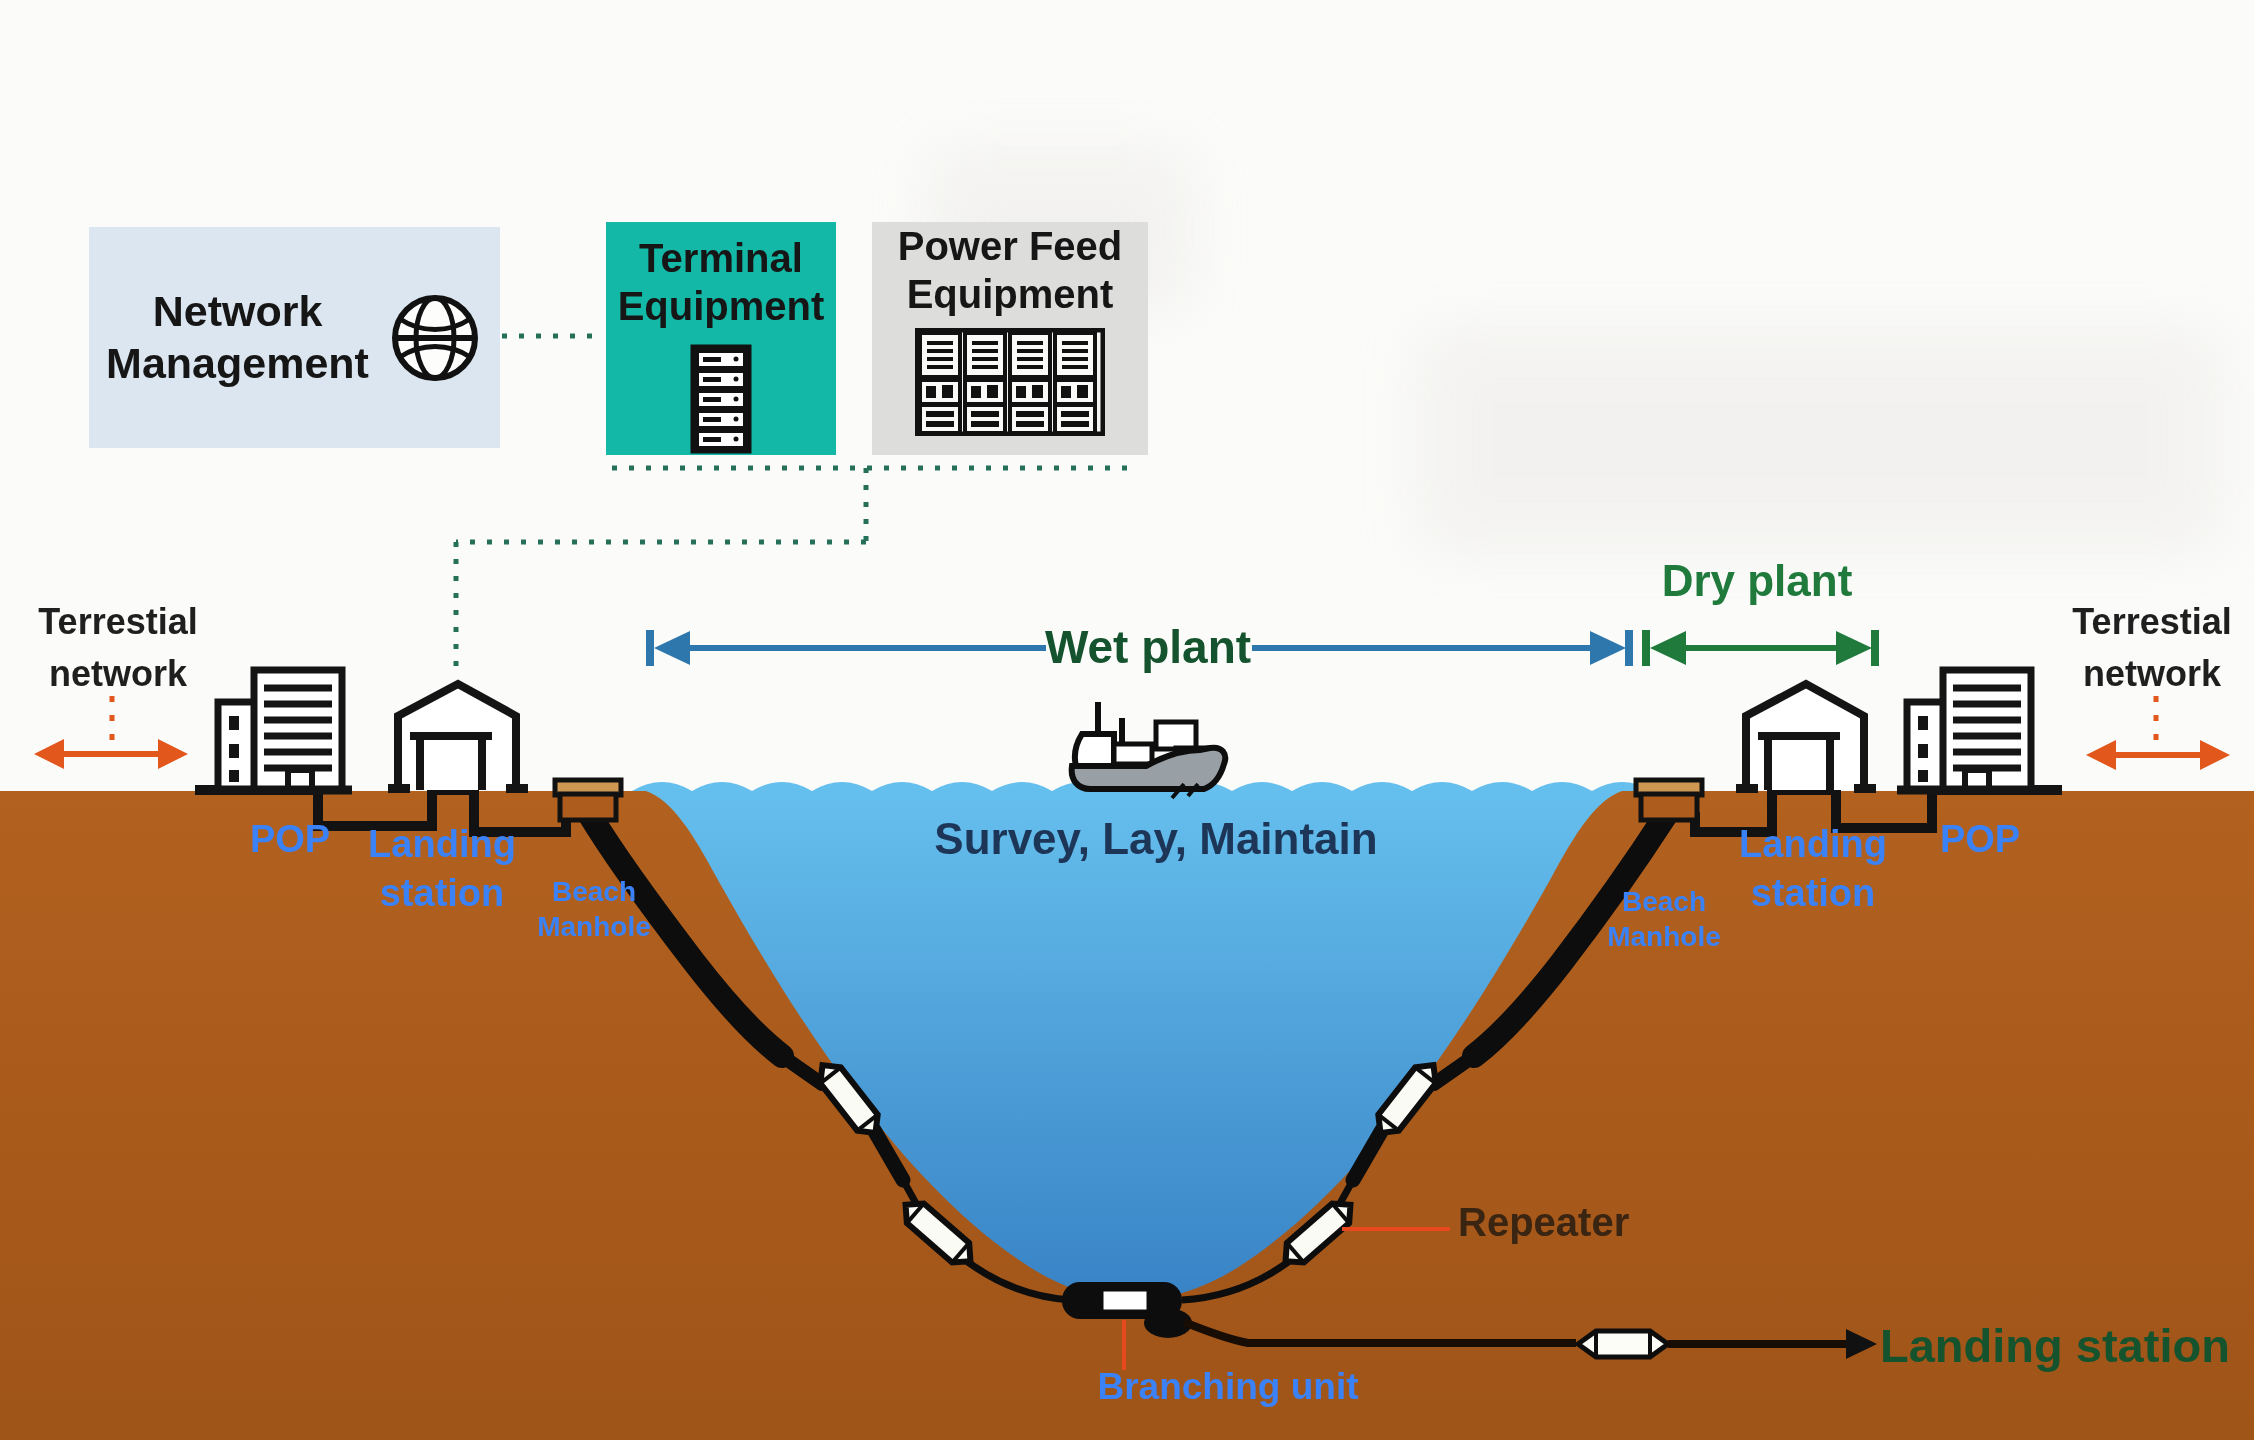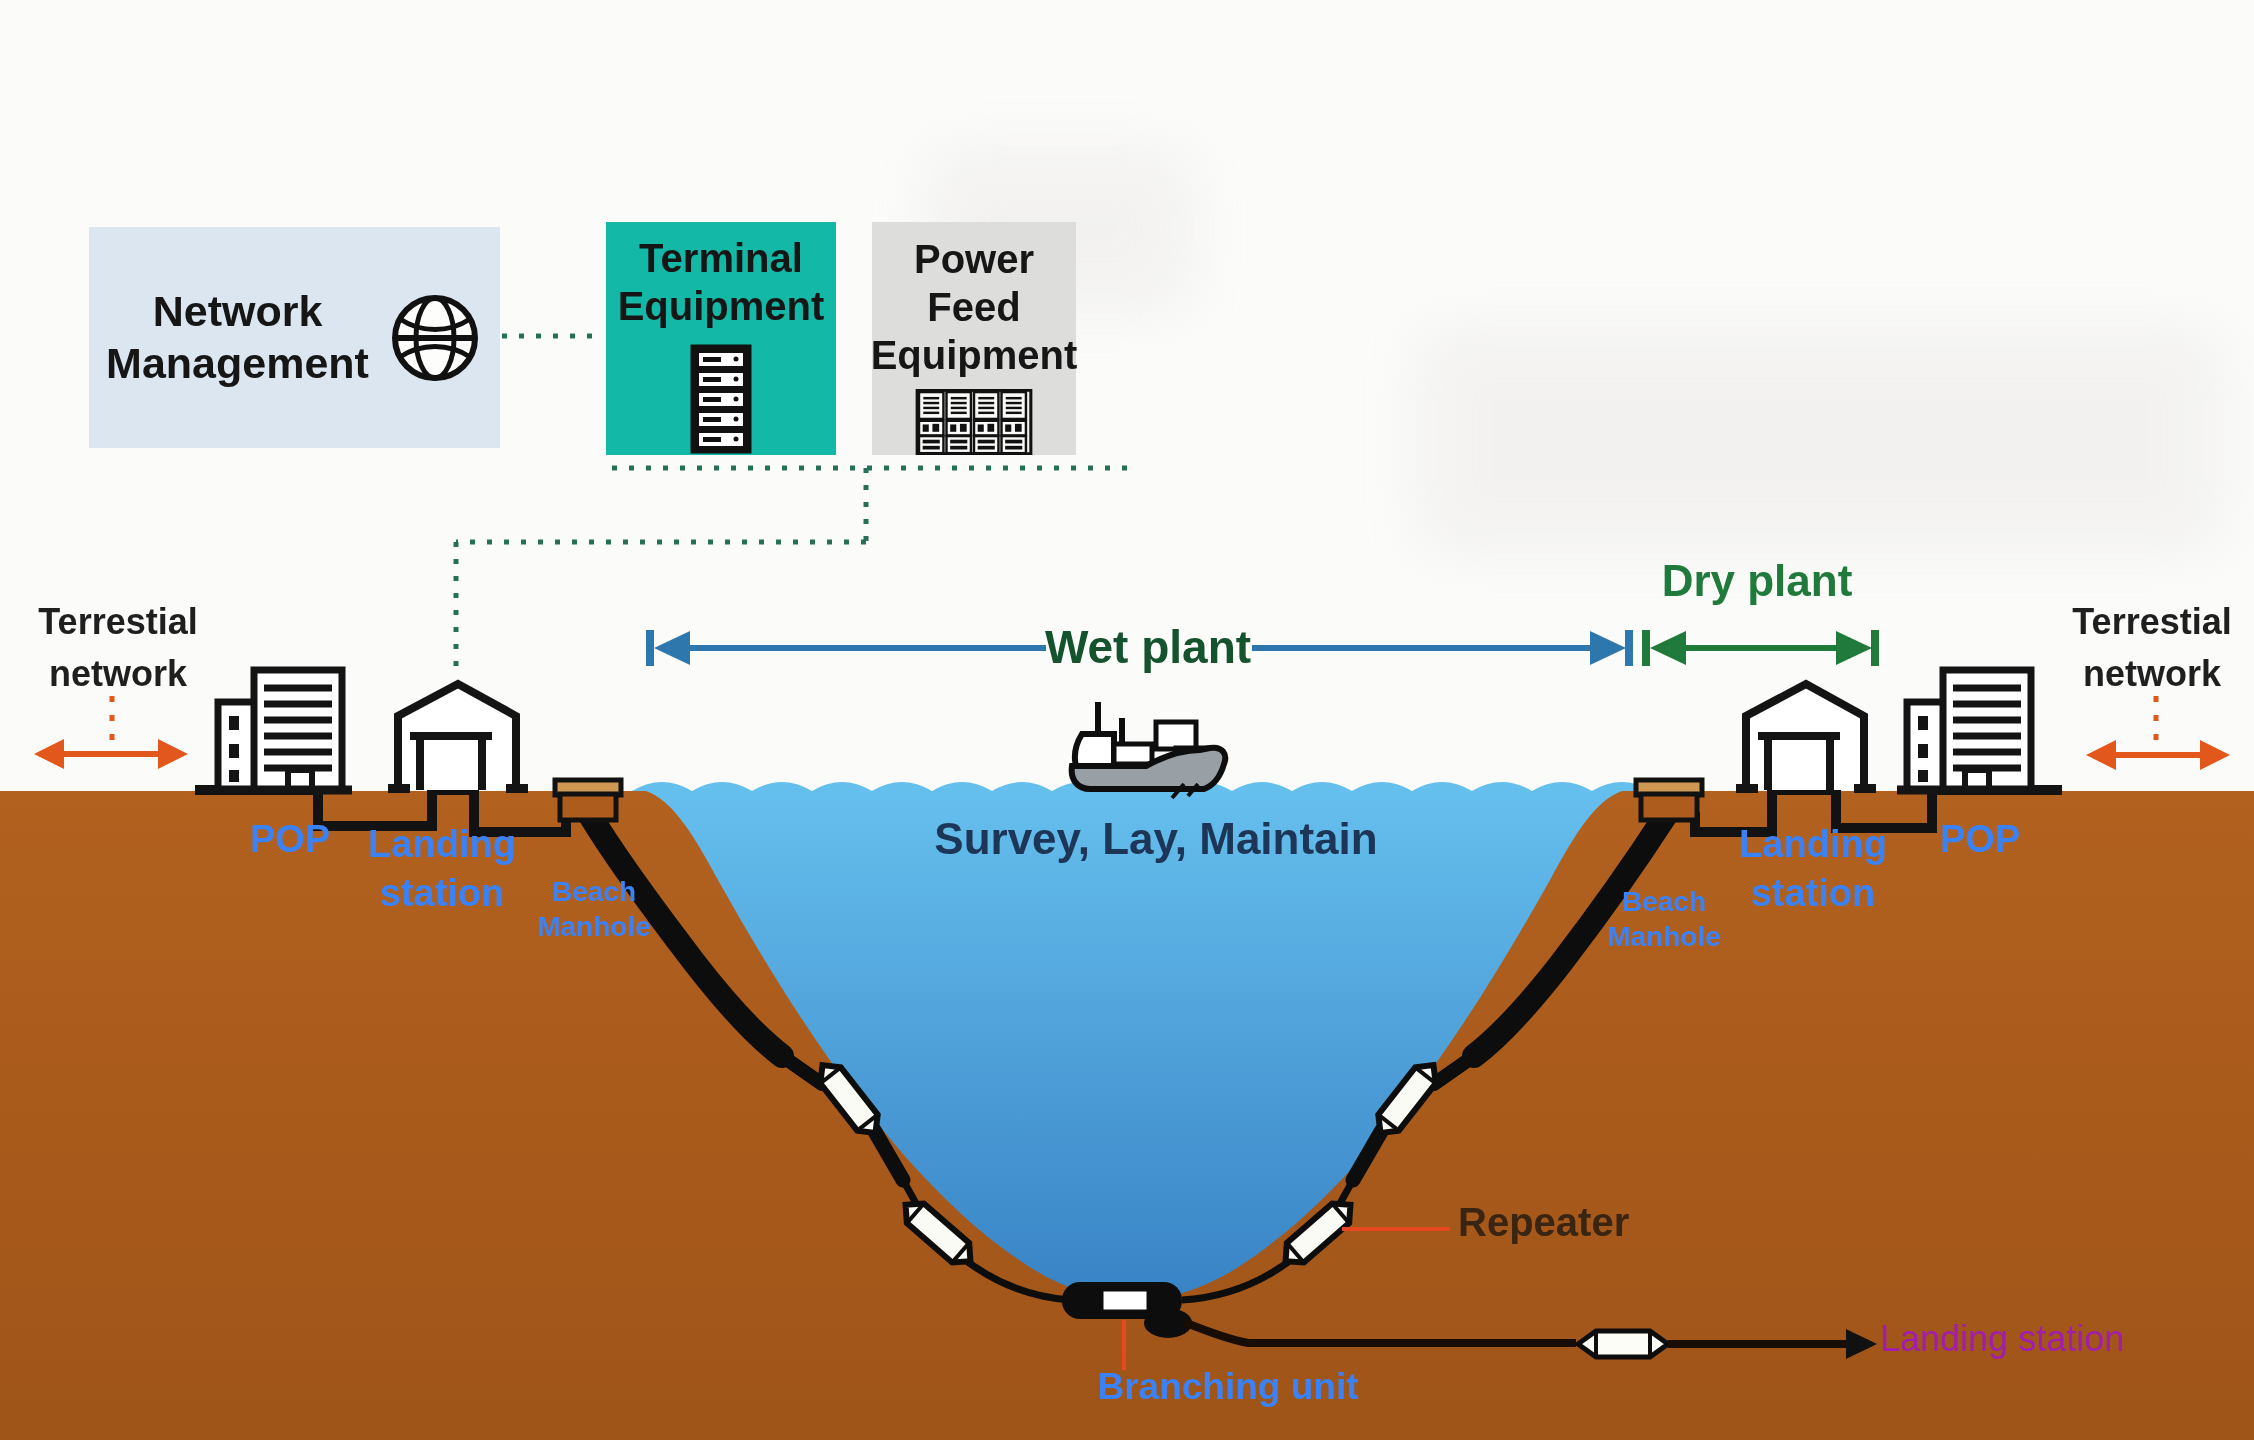--- a/index.html
+++ b/index.html
@@ -5,37 +5,37 @@
   html,body{margin:0;padding:0;background:#e9e9e7;}
   #stage{position:relative;width:2254px;height:1440px;overflow:hidden;
          background:#fbfbf9;font-family:"Liberation Sans",sans-serif;}
   #scene{position:absolute;left:0;top:0;z-index:1;}
   .blotch{position:absolute;background:#efeeec;filter:blur(30px);opacity:.7;z-index:0;}
   .eqbox{position:absolute;z-index:2;display:flex;flex-direction:column;align-items:center;
          box-sizing:border-box;}
   #nm-box{left:89px;top:227px;width:411px;height:221px;background:#dce6f1;
           flex-direction:row;align-items:center;justify-content:center;gap:18px;}
   #te-box{left:606px;top:222px;width:230px;height:233px;background:#14b8a6;padding-top:12px;}
-  #pfe-box{left:872px;top:222px;width:204px;height:233px;background:#dddddb;padding-top:13px;}
+  #pfe-box{left:872px;top:222px;width:276px;height:233px;background:#dddddb;padding-top:0;}
   .box-title{font-weight:600;color:#161616;text-align:center;line-height:1.2;}
   #nm-box .box-title{font-size:43px;}
   #te-box .box-title,#pfe-box .box-title{font-size:40px;}
   .lbl{position:absolute;z-index:3;font-weight:600;white-space:nowrap;}
   .centered{transform:translateX(-50%);text-align:center;}
   .ground-lbl{color:#3b82f6;}
   #terr-left,#terr-right{font-size:36px;color:#1f1f1f;line-height:1.45;font-weight:600;}
   #wet-lbl{font-size:46px;color:#14532d;}
   #dry-lbl{font-size:44px;color:#1f7a3c;}
   #survey-lbl{font-size:44px;color:#1d3557;}
   .pop-lbl{font-size:38px;}
   .landing-lbl{font-size:38px;line-height:1.28;}
   .beach-lbl{font-size:28px;line-height:1.25;}
   #repeater-lbl{font-size:40px;color:#3a2412;}
   #branching-lbl{font-size:37px;}
-  #spur-landing-lbl{font-size:36px;font-weight:400;color:#a21caf;}
+  #spur-landing-lbl{font-size:47px;font-weight:700;color:#14532d;}
 </style>
 </head>
 <body>
 
 <div id="stage">
 
   <div class="blotch" style="left:1420px;top:330px;width:800px;height:220px;"></div>
   <div class="blotch" style="left:930px;top:150px;width:260px;height:160px;"></div>
 
   <svg id="scene" width="2254" height="1440" viewBox="0 0 2254 1440">

